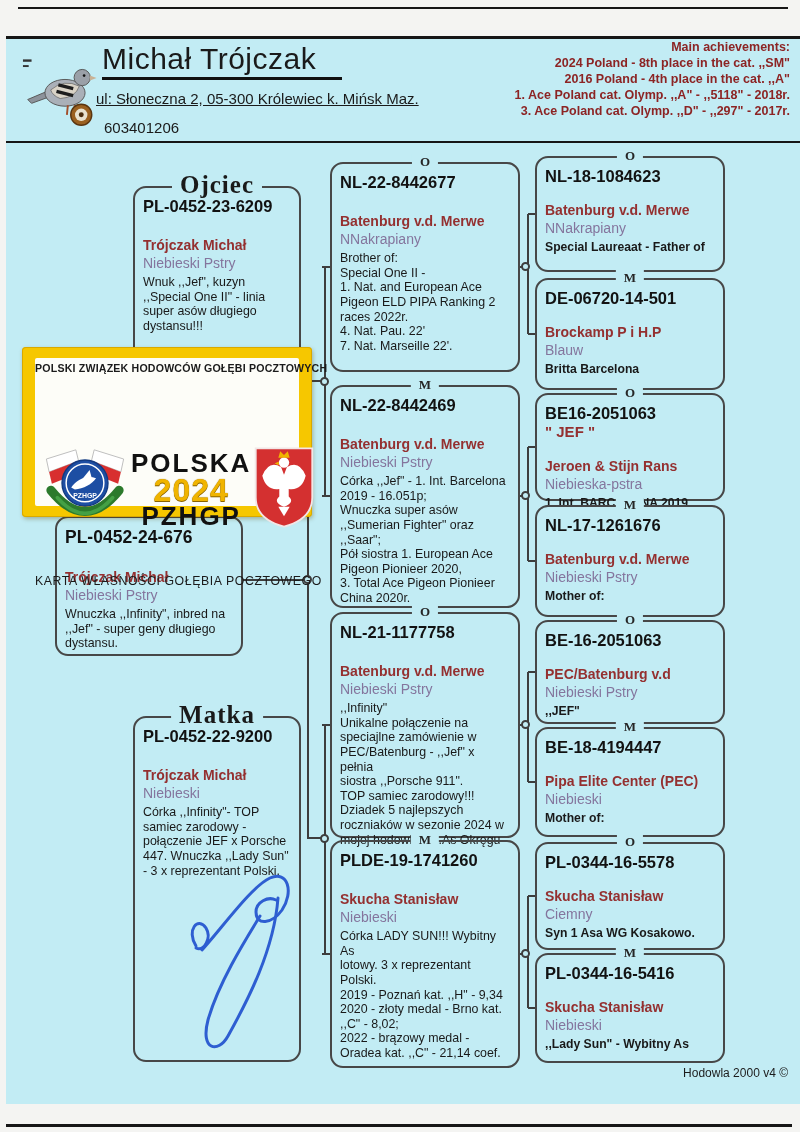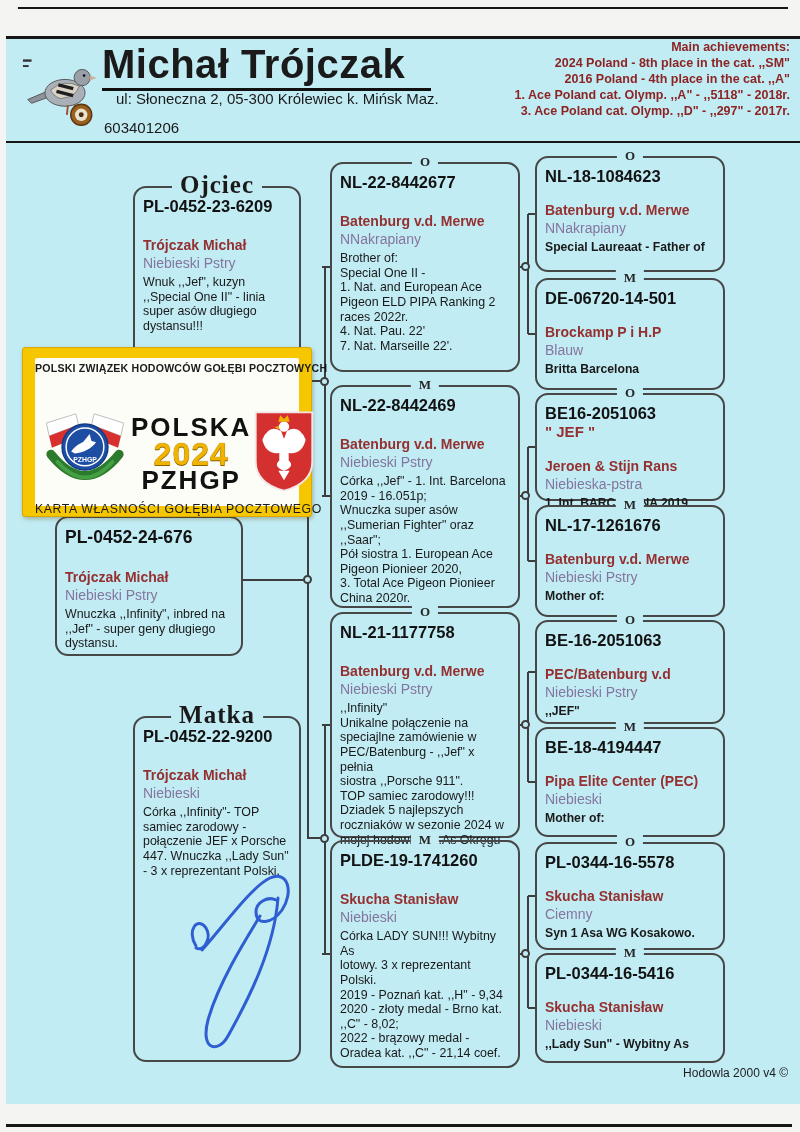--- a/index.html
+++ b/index.html
@@ -4,23 +4,23 @@
 <style>
   :root { --page:#c2ecf4; --ink:#1a1a1a; --box-border:#474747; --owner:#943030; --colr:#84759d; --ach:#8c2424; }
   html,body { margin:0; padding:0; }
   body { width:800px; height:1132px; position:relative; background:#f4f4f2; overflow:hidden;
          font-family:"Liberation Sans", sans-serif; color:var(--ink); }
   .abs { position:absolute; }
   .page { left:6px; top:38px; width:794px; height:1066px; background:var(--page); }
   .hline { background:#161616; }
 
   
-  .name { left:102px; top:42px; font-size:40px; font-weight:bold; letter-spacing:.5px;
+  .name { left:102px; top:42px; font-size:30px; font-weight:normal; letter-spacing:.5px;
           border-bottom:3px solid #111; padding:0 26px 1px 0; }
-  .addr { left:116px; top:90px; font-size:15px; }
+  .addr { left:96px; top:90px; font-size:15px;text-decoration:underline; }
   .phone { left:104px; top:119px; font-size:15px; }
   .ach { left:430px; top:39px; width:360px; text-align:right; color:var(--ach);
          font-size:12.5px; font-weight:bold; line-height:1.28; }
 
   
   .box { position:absolute; border:2px solid var(--box-border); border-radius:13px; box-sizing:border-box; }
   .box-label { position:absolute; left:50%; transform:translateX(-50%); background:var(--page);
                font-family:"Liberation Serif", serif; font-weight:bold; white-space:nowrap; padding:0 8px; }
   .label-big { top:-17px; font-size:25px; letter-spacing:1px; }
   .label-small { top:-10px; font-size:13px; color:#262626; }
@@ -36,21 +36,21 @@
 
   
   .cline { position:absolute; background:#3d3d3d; }
   .cdot { position:absolute; width:9px; height:9px; border:2px solid #3d3d3d; border-radius:50%;
           background:var(--page); box-sizing:border-box; }
 
   
   .sticker { left:22px; top:347px; width:290px; height:170px; background:#f6c700; border-radius:4px;
              box-shadow:0 0 0 1px #d9a900 inset, 1px 2px 4px rgba(90,70,0,.35); z-index:5; }
   .sticker-inner { position:absolute; left:13px; top:11px; right:13px; bottom:11px; background:#fdfdf8;
-                   border-radius:2px; display:flex; flex-direction:column; align-items:stretch; }
+                   border-radius:2px; display:flex; flex-direction:column; align-items:stretch;gap:36px; }
   .fed { text-align:center; font-size:10.6px; font-weight:bold; letter-spacing:.2px; margin-top:4px; white-space:nowrap; }
   .sticker-mid { flex:1; display:flex; align-items:center; justify-content:space-between; padding:0 4px;margin-top:33px; }
   .big-word { font-size:26px; font-weight:bold; letter-spacing:2px; line-height:.95; color:#111; }
   .year { font-size:32px; font-weight:bold; letter-spacing:1px; line-height:.9; color:#f0b400;
           text-shadow:0 0 1px #8a6300, 0 1px 0 #8a6300; }
   .sticker-center { text-align:center; flex:1; }
   .ring-row { display:flex; justify-content:space-between; font-size:18px; font-weight:bold; padding:0 6px; }
   .card-title { text-align:center; font-size:12.3px; letter-spacing:.6px; margin:1px 0 4px; white-space:nowrap; }
 
   .footer { right:12px; top:1066px; font-size:12px; color:#1c1c1c; }

